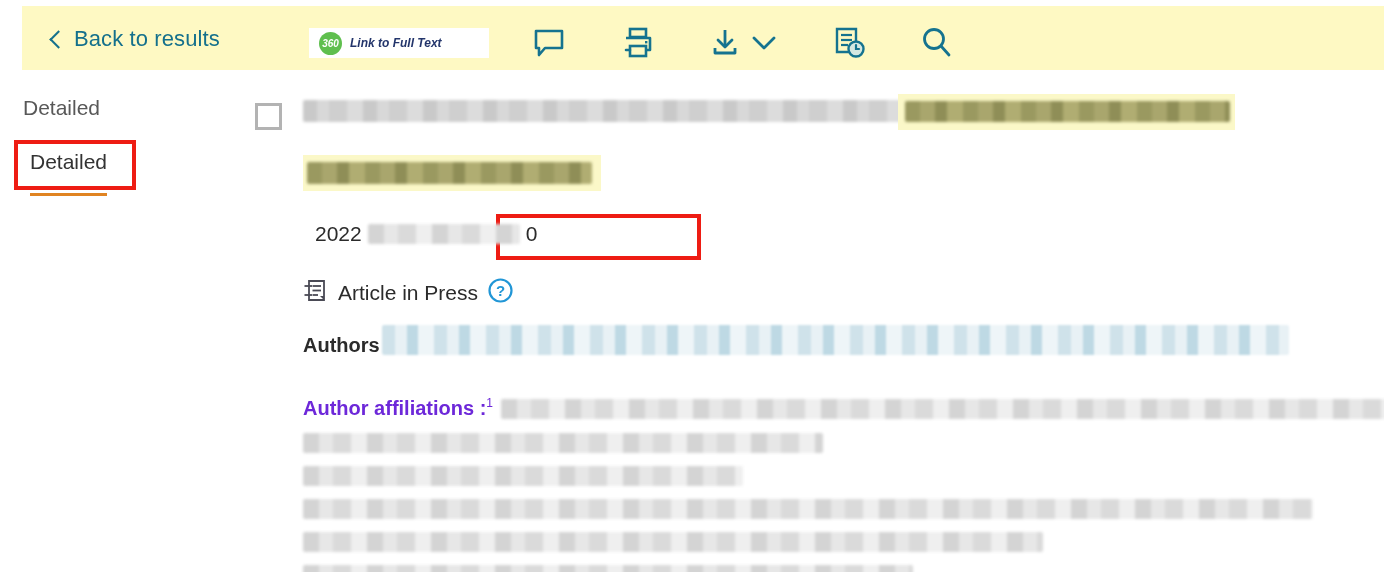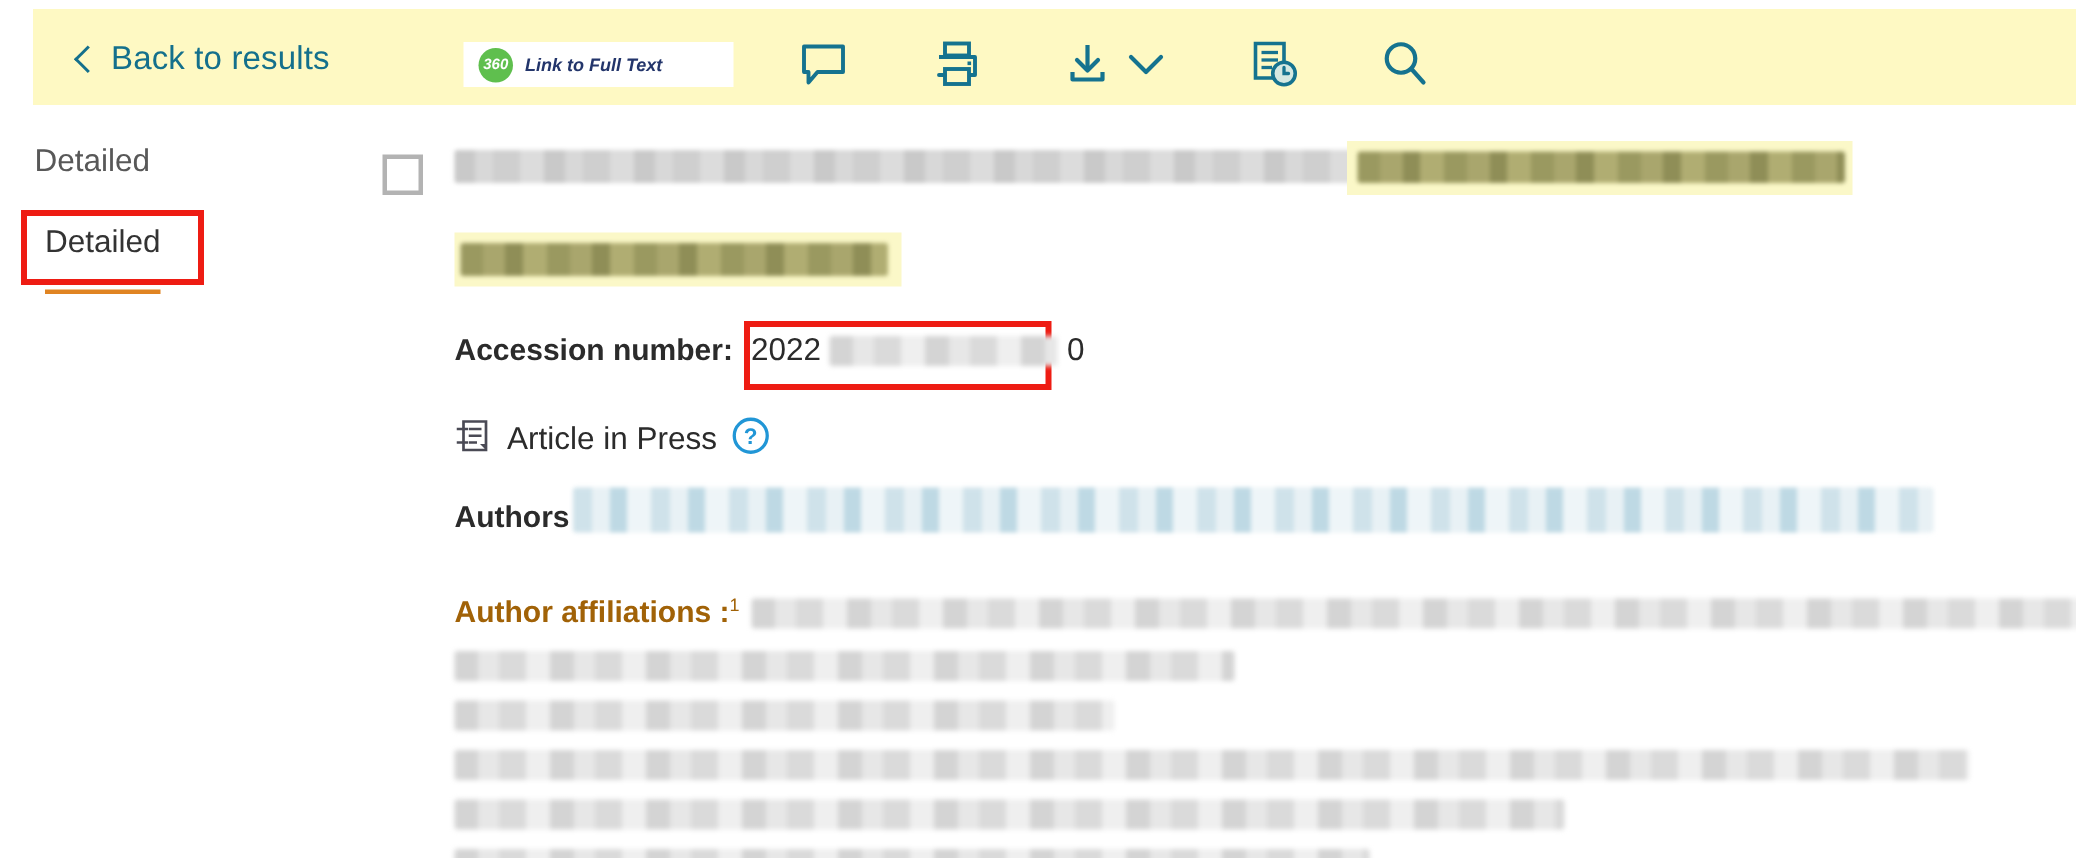--- a/index.html
+++ b/index.html
@@ -228,21 +228,21 @@
     display: flex; align-items: center; gap: 9px;
   }
   .press-label { font-size: 21px; color: #2b2b2b; white-space: nowrap; }
   .help-icon { cursor: pointer; }
 
   .authors-row { position: absolute; left: 0; top: 239px; display: flex; align-items: flex-end; }
   .authors-label { font-size: 20px; font-weight: bold; color: #2b2b2b; white-space: nowrap; }
   .authors-redact { width: 907px; height: 30px; margin-left: 2px; margin-bottom: 2px; }
 
   .aff-block { position: absolute; left: 0; top: 310px; }
-  .aff-label { font-size: 20px; font-weight: bold; color: #a16207; white-space: nowrap; }
+  .aff-label { font-size: 20px; font-weight: bold; color: #6d28d9; white-space: nowrap; }
   .aff-sup { font-size: 12px; vertical-align: super; font-weight: normal; }
   .aff-first-line { display: flex; align-items: flex-start; }
   .aff-line { height: 20px; margin-top: 13px; }
 </style>
 </head>
 <body>
 
 <div id="root">
 
   <div class="header-bar">
@@ -342,21 +342,20 @@
         <span class="hl-yellow title-l1-hl"></span>
         <span class="redacted yellow title-l1-yellow"></span>
       </div>
       <div class="title-line2">
         <span class="hl-yellow title-l2-hl"></span>
         <span class="redacted yellow title-l2-yellow"></span>
       </div>
     </div>
 
     <div class="accession-row">
-      <span>Accession number:</span>
       <span class="accession-value">
         <span>2022</span>
         <span class="acc-redact redacted lightgray"></span>
         <span>0</span>
       </span>
     </div>
 
     <div class="press-row">
       <span>
         <svg width="26" height="26" viewBox="0 0 26 26">

